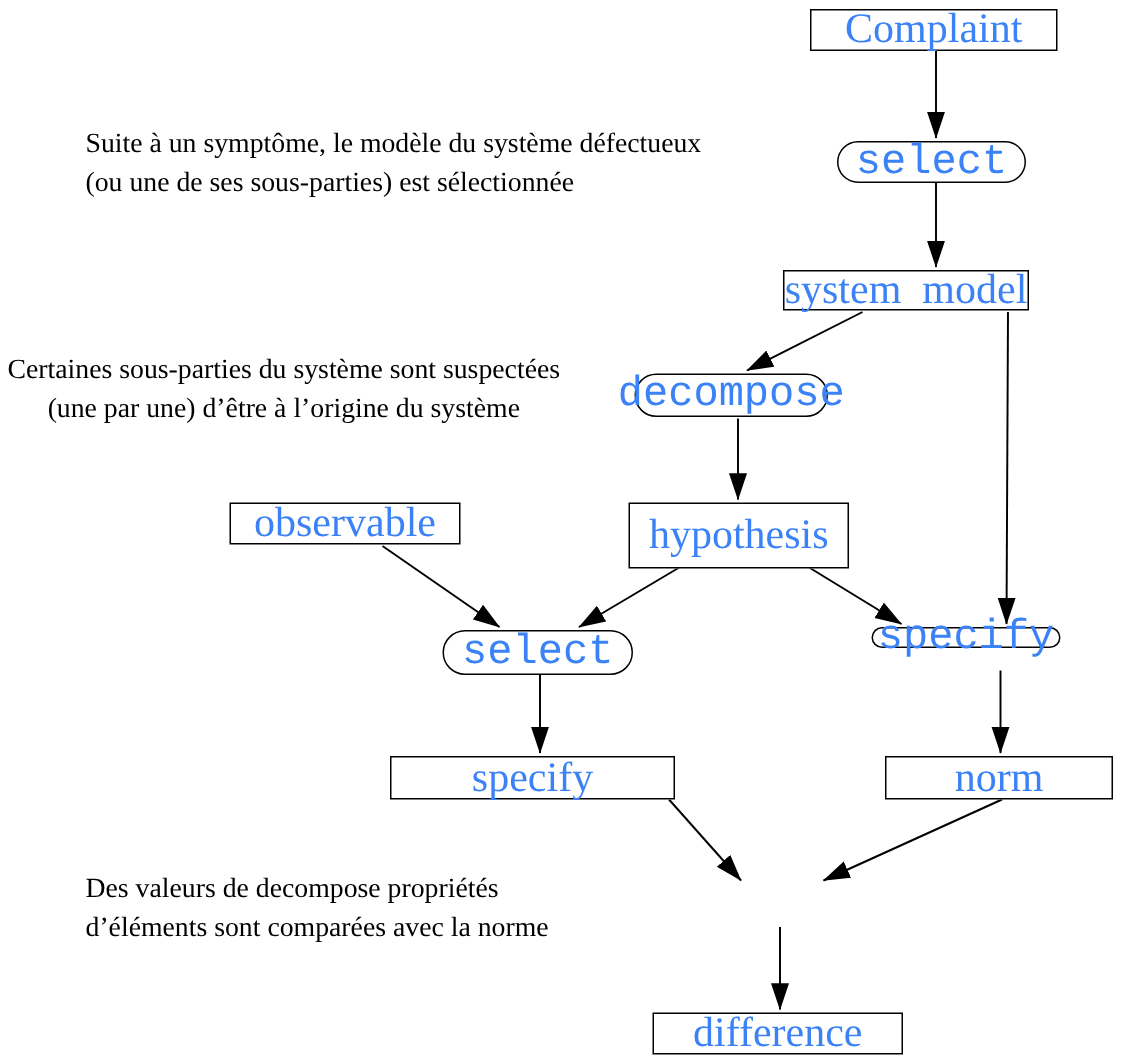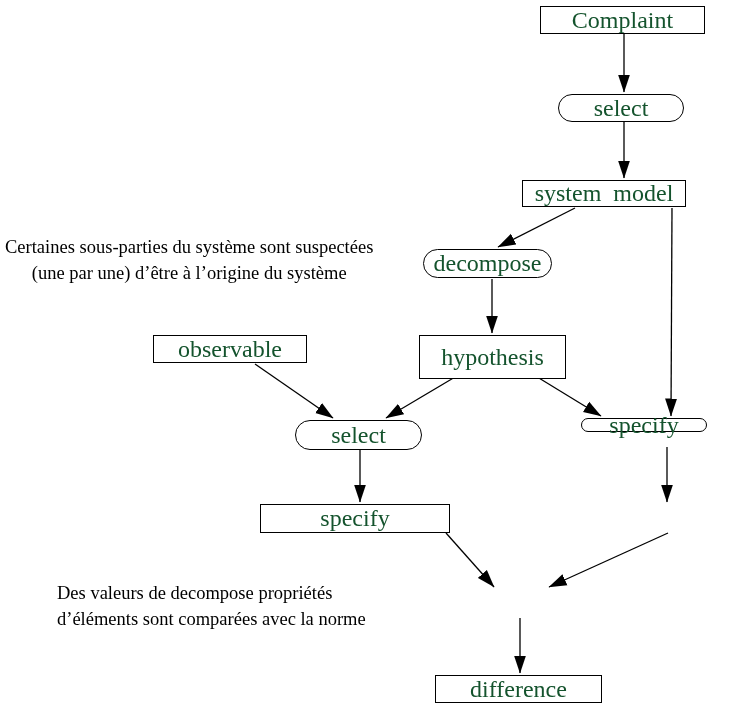--- a/index.html
+++ b/index.html
@@ -18,34 +18,35 @@
   .edges {
     position: absolute;
     left: 0;
     top: 0;
     z-index: 1;
   }
   .node {
     position: absolute;
     z-index: 2;
     background: #ffffff;
-    color: #14532d;
+    color: #3b82f6;
     display: flex;
     align-items: center;
     justify-content: center;
-    font-size: 24px;
+    font-size: 28px;
     white-space: pre;
     box-sizing: border-box;
   }
   .node.rect {
     border: 1.5px solid #000000;
   }
   .node.stadium {
     border: 1.3px solid #000000;
     border-radius: 15px;
+    font-family: Liberation Mono, monospace;
   }
   .annotation {
     position: absolute;
     z-index: 2;
     color: #000000;
     font-size: 18.5px;
     line-height: 26px;
     white-space: nowrap;
   }
 </style>
@@ -77,22 +78,27 @@
 
   <div class="node rect" style="left:540px; top:6px;   width:165px; height:28px;">Complaint</div>
   <div class="node stadium" style="left:558px; top:94px;  width:126px; height:28px;">select</div>
   <div class="node rect" style="left:522px; top:180px; width:164px; height:27px;">system  model</div>
   <div class="node stadium" style="left:423px; top:249px; width:129px; height:29px;">decompose</div>
   <div class="node rect" style="left:419px; top:335px; width:147px; height:44px;">hypothesis</div>
   <div class="node rect" style="left:153px; top:335px; width:154px; height:28px;">observable</div>
   <div class="node stadium" style="left:295px; top:420px; width:127px; height:30px;">select</div>
   <div class="node stadium" style="left:581px; top:418px; width:126px; height:14px;">specify</div>
   <div class="node rect" style="left:260px; top:504px; width:190px; height:29px;">specify</div>
+  <div class="node rect" style="left:590px; top:504px; width:152px; height:29px;">norm</div>
   <div class="node rect" style="left:435px; top:675px; width:167px; height:28px;">difference</div>
 
+  <div class="annotation" style="left:57px; top:83px;">
+    <div>Suite à un symptôme, le modèle du système défectueux</div>
+    <div>(ou une de ses sous-parties) est sélectionnée</div>
+  </div>
 
   <div class="annotation" style="left:5px; top:234px;text-align:center;">
     <div>Certaines sous-parties du système sont suspectées</div>
     <div>(une par une) d’être à l’origine du système</div>
   </div>
 
   <div class="annotation" style="left:57px; top:580px;">
     <div>Des valeurs de decompose propriétés</div>
     <div>d’éléments sont comparées avec la norme</div>
   </div>

